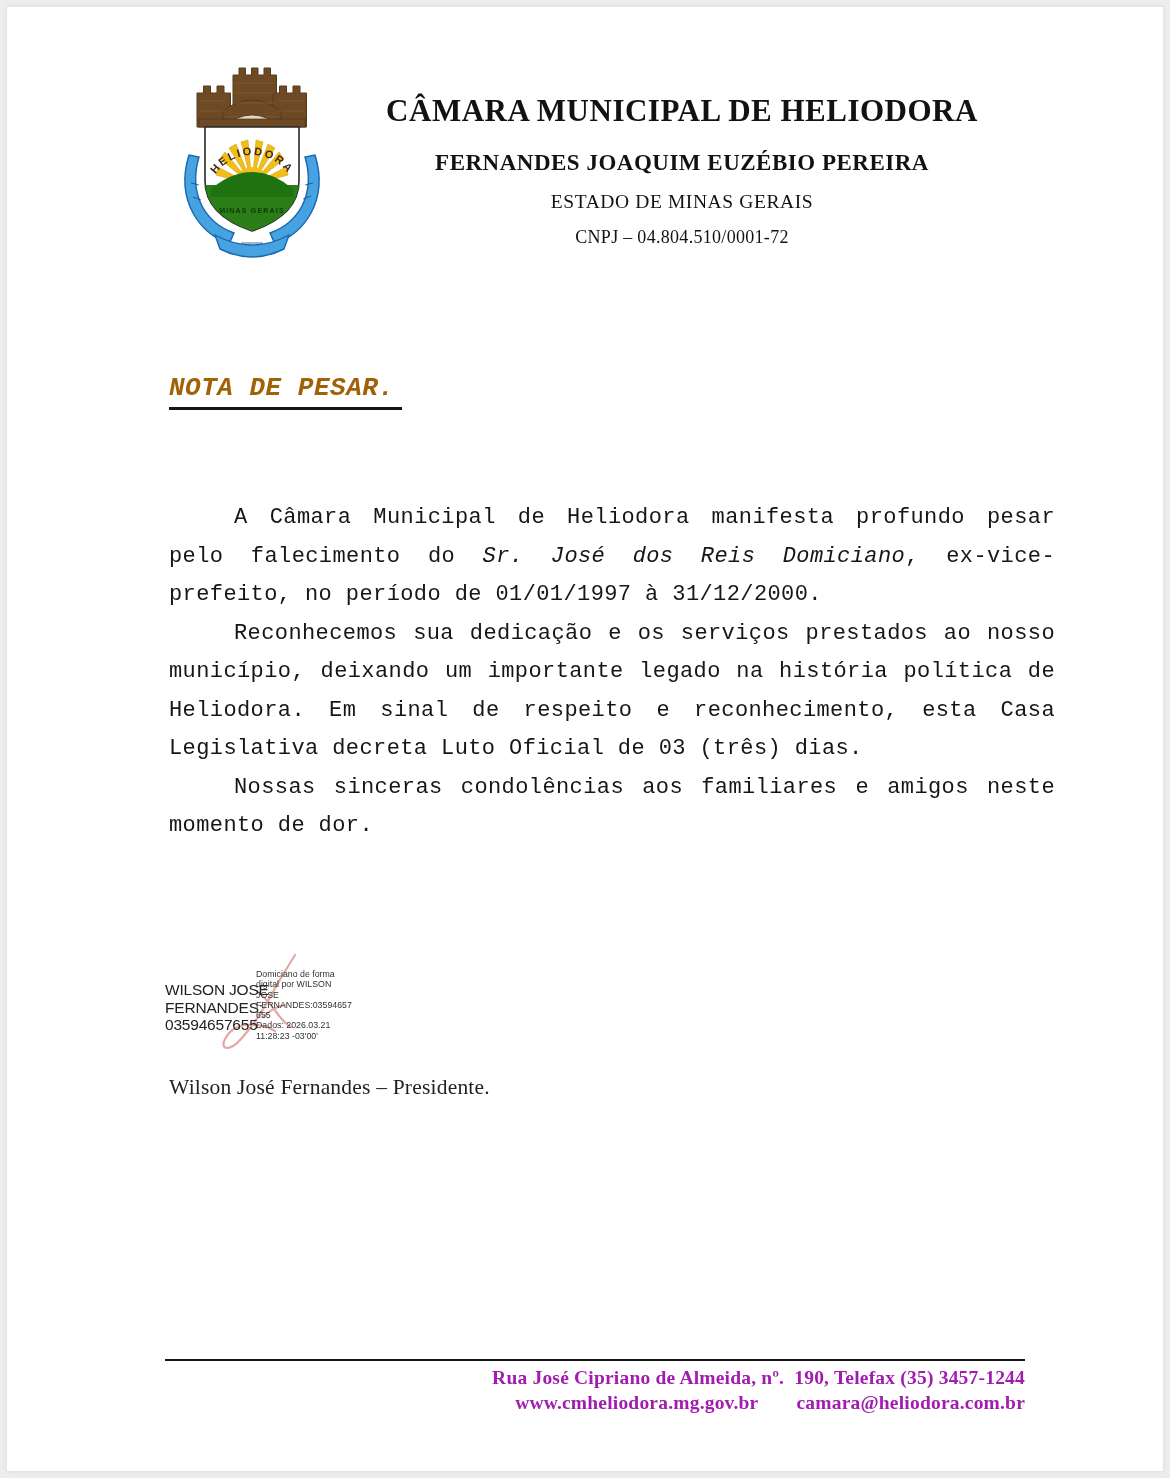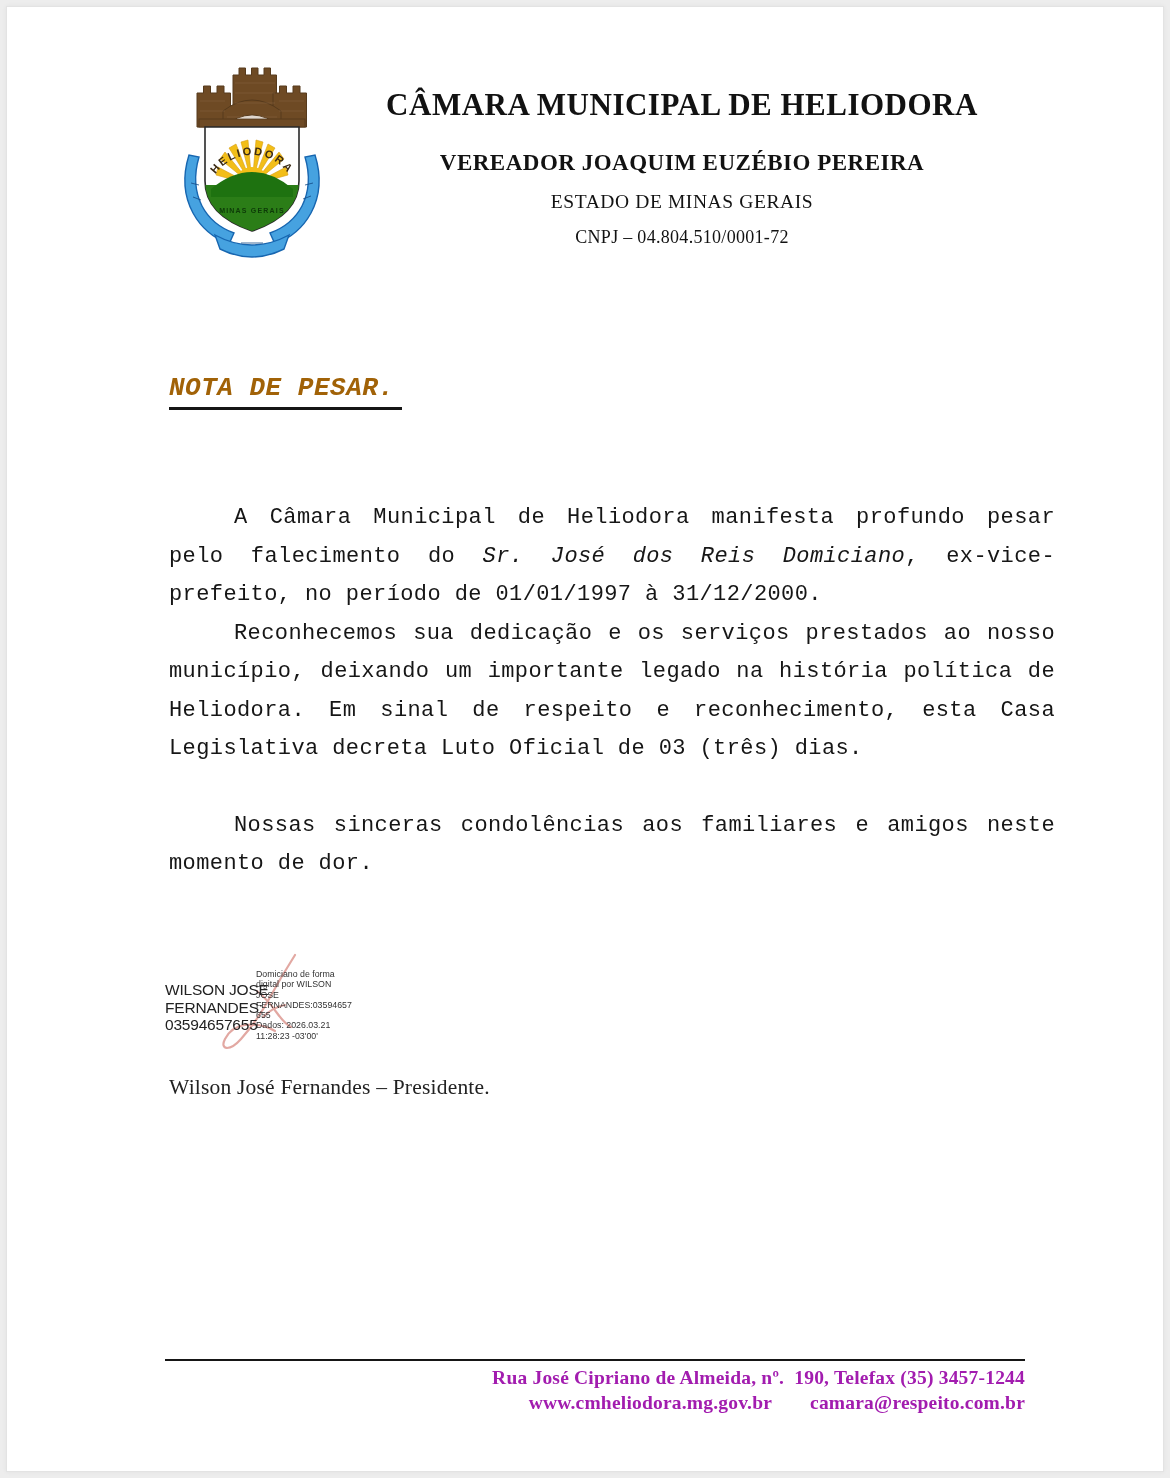--- a/index.html
+++ b/index.html
@@ -10,41 +10,41 @@
     -webkit-font-smoothing:antialiased;
   }
   .page{
     position:absolute;left:6px;top:6px;width:1156px;height:1464px;
     background:#ffffff;border:1px solid #e3e3e3;
     box-shadow:0 0 5px rgba(0,0,0,0.05);
   }
   
   .logo{position:absolute;left:168px;top:56px;width:154px;height:198px;}
   .hdr{position:absolute;left:318px;top:0;width:714px;text-align:center;color:#121212;}
-  .hdr-org{position:absolute;top:80px;width:100%;font-size:31px;font-weight:bold;letter-spacing:.5px;}
+  .hdr-org{position:absolute;top:86px;width:100%;font-size:31px;font-weight:bold;letter-spacing:.5px;}
   .hdr-ver{position:absolute;top:143px;width:100%;font-size:23px;font-weight:bold;letter-spacing:.5px;}
   .hdr-est{position:absolute;top:184px;width:100%;font-size:19.5px;letter-spacing:.6px;}
   .hdr-cnpj{position:absolute;top:220px;width:100%;font-size:18px;letter-spacing:.3px;}
   
   .doc-title{
     position:absolute;left:162px;top:366px;
     font-family:"Liberation Mono", monospace;
     font-size:26px;font-weight:bold;font-style:italic;
     color:#a16207;border-bottom:3px solid #161616;
     padding:0 8px 4px 0;letter-spacing:.5px;
   }
   .body-block{
     position:absolute;left:162px;top:492px;width:886px;
     font-family:"Liberation Mono", monospace;
     font-size:22px;font-weight:normal;color:#161616;
     line-height:38.5px;letter-spacing:.4px;
     text-align:justify;
   }
   .body-block p{margin:0;text-indent:65px;}
-  .body-block p.spaced{margin-top:38px;}
+  .body-block p.spaced{}
   .body-block em{font-style:italic;}
   
   .stamp{position:absolute;left:150px;top:930px;width:260px;height:130px;}
   .stamp-squiggle{position:absolute;left:42px;top:6px;width:120px;height:120px;}
   .stamp-big{
     position:absolute;left:8px;top:44px;
     font-family:"Liberation Sans", sans-serif;
     font-size:15.5px;line-height:17.5px;color:#222;letter-spacing:-.2px;white-space:nowrap;
   }
   .stamp-small{
@@ -115,21 +115,21 @@
         <path d="M40,172 q37,20 74,0 l-5,14 q-32,16 -64,0 z"></path>
       </g>
       <g stroke="#134a85" stroke-width="1" opacity="0.8">
         <path d="M16,120 l8,2 M18,134 l8,3 M130,122 l8,-2 M128,136 l8,-3 M66,180 h22" fill="none"></path>
       </g>
     </svg>
   </div>
 
   <div class="hdr">
     <div class="hdr-org">CÂMARA MUNICIPAL DE HELIODORA</div>
-    <div class="hdr-ver">VEREADOR JOAQUIM EUZÉBIO PEREIRA</div>
+    <div class="hdr-ver">FERNANDES JOAQUIM EUZÉBIO PEREIRA</div>
     <div class="hdr-est">ESTADO DE MINAS GERAIS</div>
     <div class="hdr-cnpj">CNPJ – 04.804.510/0001-72</div>
   </div>
 
   <div class="doc-title">NOTA DE PESAR.</div>
 
   <div class="body-block">
     <p><span>A Câmara Municipal de Heliodora manifesta profundo pesar pelo falecimento do </span><em>Sr. José dos Reis Domiciano</em><span>, ex-vice-prefeito, no período de 01/01/1997 à 31/12/2000.</span></p>
     <p>Reconhecemos sua dedicação e os serviços prestados ao nosso município, deixando um importante legado na história política de Heliodora. Em sinal de respeito e reconhecimento, esta Casa Legislativa decreta Luto Oficial de 03 (três) dias.</p>
     <p class="spaced">Nossas sinceras condolências aos familiares e amigos neste momento de dor.</p>
@@ -158,17 +158,17 @@
       <div>11:28:23 -03'00'</div>
     </div>
   </div>
 
   <div class="signer">Wilson José Fernandes – Presidente.</div>
 
   <div class="footer">
     <div class="footer-rule"></div>
     <div class="footer-line">Rua José Cipriano de Almeida, nº.&nbsp; 190, Telefax (35) 3457-1244</div>
     <div class="footer-line">
-      <span>www.cmheliodora.mg.gov.br</span><span class="footer-sep"></span><span>camara@respeito.com.br</span>
+      <span>www.cmheliodora.mg.gov.br</span><span class="footer-sep"></span><span>camara@heliodora.com.br</span>
     </div>
   </div>
 
 </div>
 
 </body></html>

